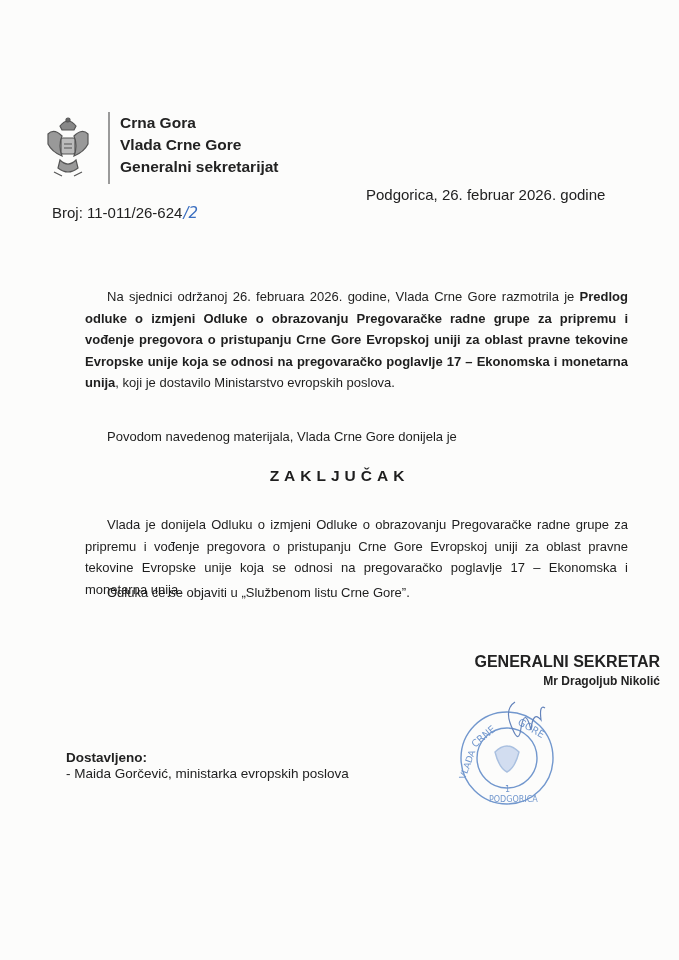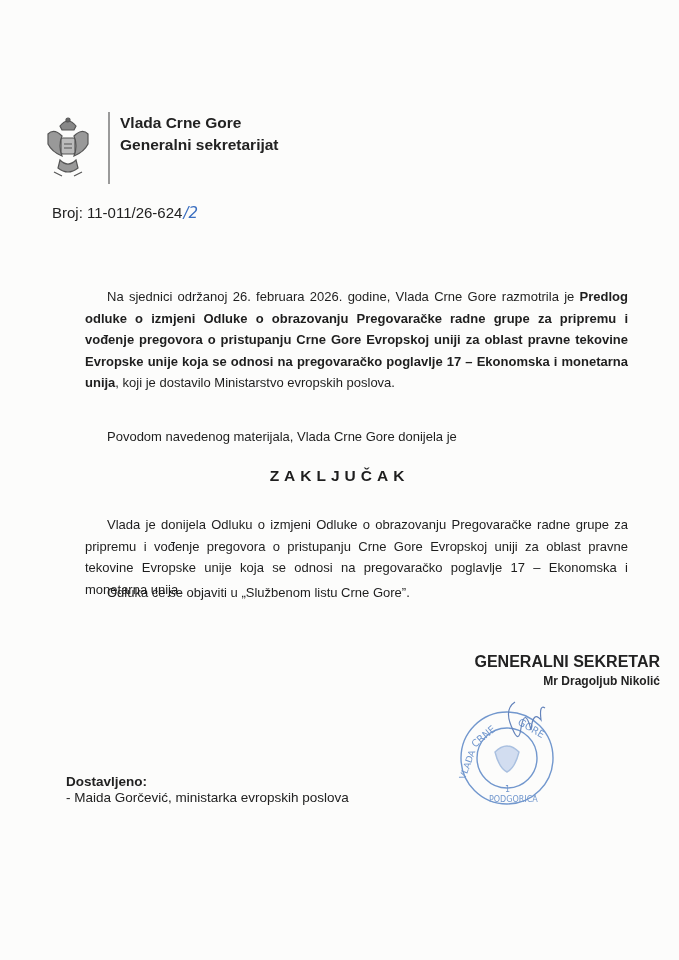--- a/index.html
+++ b/index.html
@@ -16,21 +16,21 @@
     .body-text { position:absolute; left:110px; width:520px; font-size:13px; line-height:21.5px; text-align:justify; color:#1e1e1e; }
     .p1 { top:286px; left:85px; width:543px; text-indent:22px; }
     .p2 { top:426px; left:85px; width:543px; text-indent:22px; }
     .title { position:absolute; left:0; width:679px; top:467px; text-align:center; font-weight:bold; font-size:15.5px; letter-spacing:5px; color:#1e1e1e; }
     .p3 { top:514px; left:85px; width:543px; text-indent:22px; }
     .p4 { top:582px; left:85px; width:543px; text-indent:22px; }
     .sign { position:absolute; left:430px; top:653px; width:230px; text-align:right; }
     .sign .role { font-weight:bold; font-size:16px; color:#222; }
     .sign .name { font-weight:bold; font-size:12px; color:#222; line-height:20px; }
     .stamp { position:absolute; left:455px; top:700px; width:110px; height:110px; }
-    .dost { position:absolute; left:66px; top:750px; font-size:13.5px; color:#222; line-height:16px;margin-top:24px; }
+    .dost { position:absolute; left:66px; top:750px; font-size:13.5px; color:#222; line-height:16px; }
     .dost .lbl { font-weight:bold; }
     b { font-weight:bold; }
   </style>
 </head>
 <body>
 
 <div class="page">
 
   <div class="header">
     <svg class="crest" viewBox="0 0 48 66">
@@ -40,29 +40,31 @@
         <path d="M4 18 Q10 12 18 20 Q14 30 18 40 Q8 36 4 28 Z" fill="#999"></path>
         <path d="M44 18 Q38 12 30 20 Q34 30 30 40 Q40 36 44 28 Z" fill="#999"></path>
         <rect x="17" y="22" width="14" height="16" rx="2" fill="#bbb"></rect>
         <path d="M20 28 L28 28 M20 32 L28 32"></path>
         <path d="M16 44 Q24 52 32 44 L34 52 Q24 60 14 52 Z" fill="#999"></path>
         <path d="M10 56 L18 60 M38 56 L30 60"></path>
       </g>
     </svg>
     <div class="vline"></div>
     <div class="header-lines">
+      <div>Crna Gora</div>
       <div>Vlada Crne Gore</div>
       <div>Generalni sekretarijat</div>
     </div>
   </div>
 
   <div class="broj">
     <span>Broj: 11-011/26-624</span><span class="broj-hand">/2</span>
   </div>
 
+  <div class="place-date">Podgorica, 26. februar 2026. godine</div>
 
   <div class="body-text p1">
     <span>Na sjednici održanoj 26. februara 2026. godine, Vlada Crne Gore razmotrila je </span><b>Predlog odluke o izmjeni Odluke o obrazovanju Pregovaračke radne grupe za pripremu i vođenje pregovora o pristupanju Crne Gore Evropskoj uniji za oblast pravne tekovine Evropske unije koja se odnosi na pregovaračko poglavlje 17 – Ekonomska i monetarna unija</b><span>, koji je dostavilo Ministarstvo evropskih poslova.</span>
   </div>
 
   <div class="body-text p2">Povodom navedenog materijala, Vlada Crne Gore donijela je</div>
 
   <div class="title">ZAKLJUČAK</div>
 
   <div class="body-text p3">Vlada je donijela Odluku o izmjeni Odluke o obrazovanju Pregovaračke radne grupe za pripremu i vođenje pregovora o pristupanju Crne Gore Evropskoj uniji za oblast pravne tekovine Evropske unije koja se odnosi na pregovaračko poglavlje 17 – Ekonomska i monetarna unija.</div>

